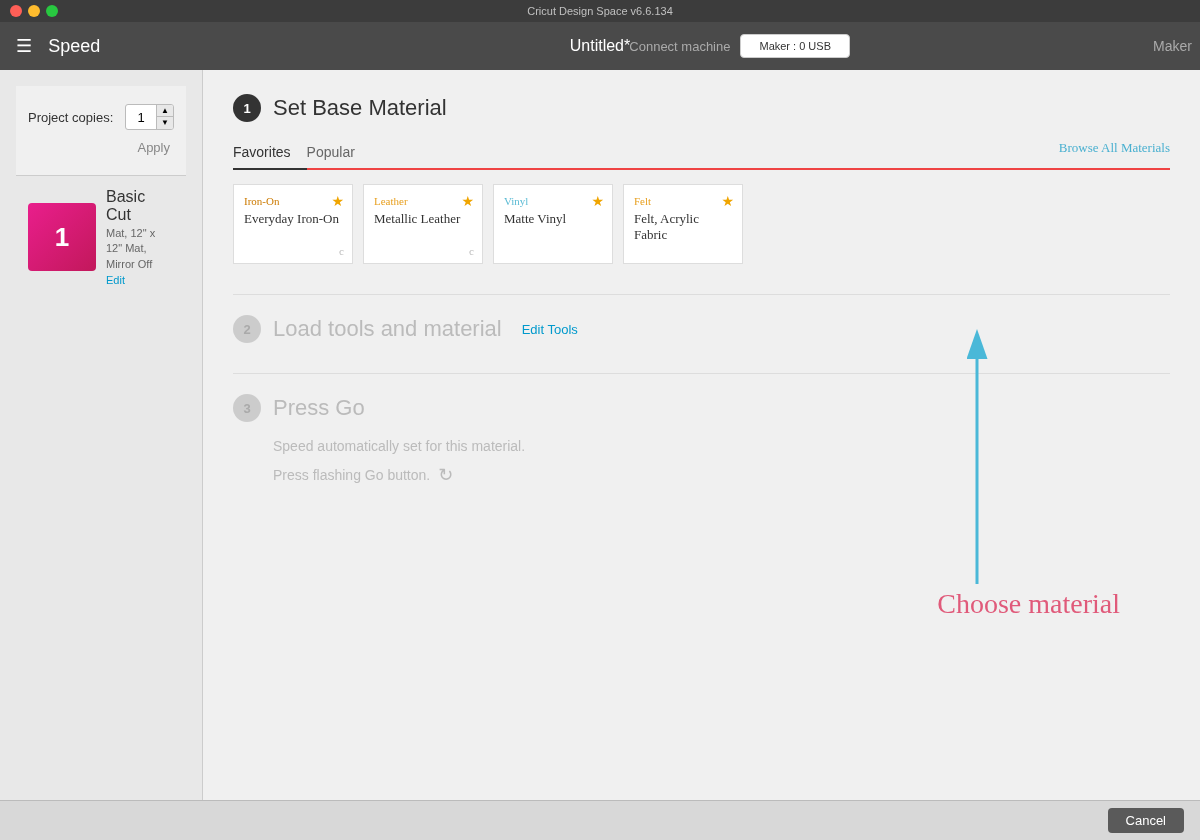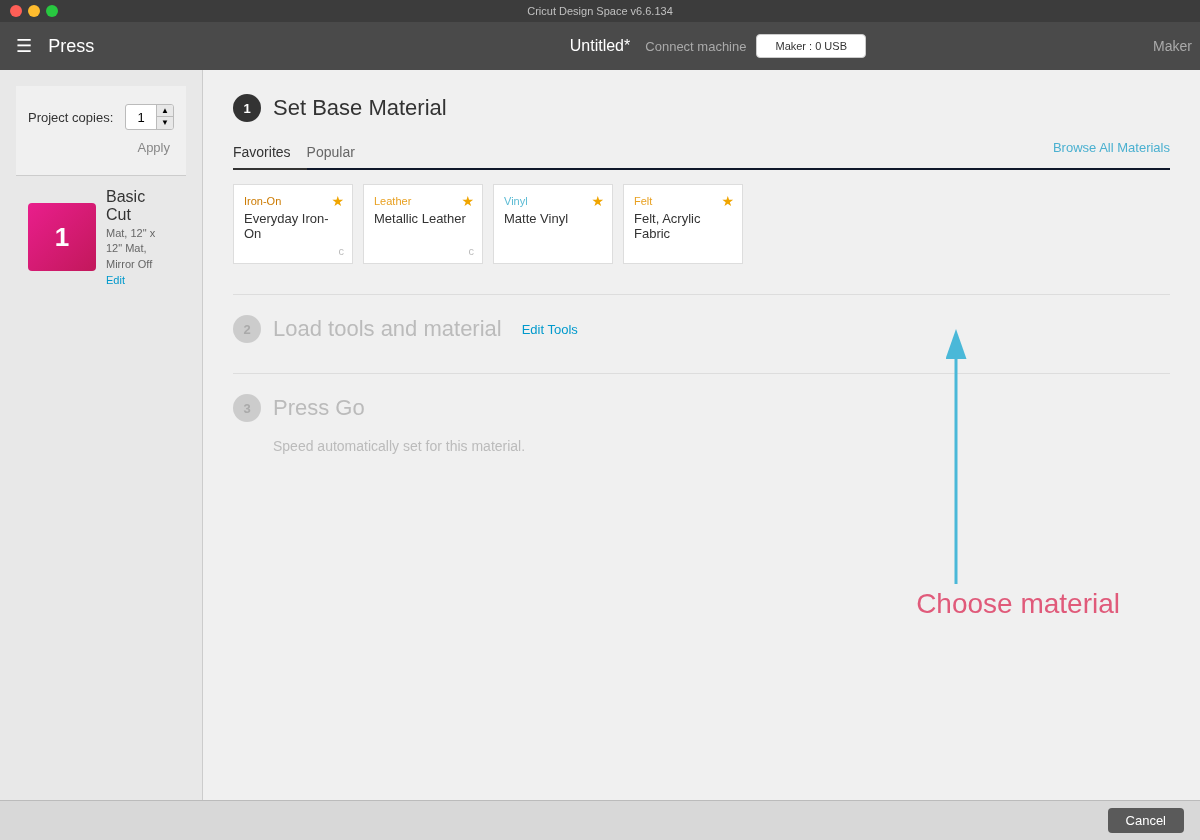--- a/index.html
+++ b/index.html
@@ -245,21 +245,21 @@
       font-size: 13px;
       color: #0099cc;
       cursor: pointer;
       margin-left: 8px;
     }
 
     
     .tabs-row {
       display: flex;
       gap: 0;
-      border-bottom: 2px solid #0f172a;
+      border-bottom: 2px solid #ef4444;
       margin-bottom: 14px;
     }
     .tab {
       padding: 6px 16px 8px 0;
       font-size: 14px;
       color: #666;
       cursor: pointer;
       border-bottom: 2px solid transparent;
       margin-bottom: -2px;
     }
@@ -387,27 +387,27 @@
   <div class="traffic-lights">
     <div class="traffic-light tl-red"></div>
     <div class="traffic-light tl-yellow"></div>
     <div class="traffic-light tl-green"></div>
   </div>
   <span class="title-bar-text">Cricut Design Space  v6.6.134</span>
 </div>
 
 <div class="menu-bar">
   <span class="hamburger-icon">☰</span>
-  <span class="menu-make">Press</span>
+  <span class="menu-make">Speed</span>
 
   <div style="position:absolute; left:50%; transform:translateX(-50%); display:flex; align-items:center; gap:16px;">
     <span style="color:#fff; font-size:16px;">Untitled*</span>
   </div>
 
-  <div style="position:absolute; right:334px; display:flex; align-items:center; gap:10px;">
+  <div style="position:absolute; right:350px; display:flex; align-items:center; gap:10px;">
     <span style="color:#aaa; font-size:13px;">Connect machine</span>
     <button style="background:#fff; border:1px solid #ccc; border-radius:4px; padding:5px 18px; font-size:11px; color:#333; cursor:pointer;">Maker : 0 USB</button>
   </div>
 
   <span class="menu-maker">Maker</span>
 </div>
 
 <div class="main-layout">
 
   <div class="sidebar">
@@ -445,21 +445,21 @@
       <div class="step-header">
         <div class="step-circle step-circle-active">1</div>
         <span class="step-title-active">Set Base Material</span>
       </div>
 
       <div class="tabs-row">
         <div class="tab tab-active">Favorites</div>
         <div class="tab">Popular</div>
       </div>
 
-      <div style="position:relative;">
+      <div style="position:relative;font-family:Liberation Serif, serif;">
         <a class="browse-all-link">Browse All Materials</a>
         <div class="material-cards">
 
           <div class="material-card">
             <div class="card-category cat-iron-on">Iron-On</div>
             <div class="card-name">Everyday Iron-On</div>
             <span class="card-star star-gold">★</span>
             <span class="card-edit-icon">c</span>
           </div>
 
@@ -508,20 +508,24 @@
       </div>
     </div>
 
     <hr class="step-divider">
     <div class="step-section">
       <div class="step-header">
         <div class="step-circle step-circle-inactive">3</div>
         <span class="step-title-inactive">Press Go</span>
       </div>
       <div class="press-go-text">Speed automatically set for this material.</div>
+      <div class="press-go-row">
+        <span style="font-size:14px; color:#bbb;">Press flashing Go button.</span>
+        <span class="go-icon">↻</span>
+      </div>
     </div>
 
   </div>
 </div>
 
 <div class="bottom-bar">
   <button class="cancel-btn">Cancel</button>
 </div>
 
 </body></html>

